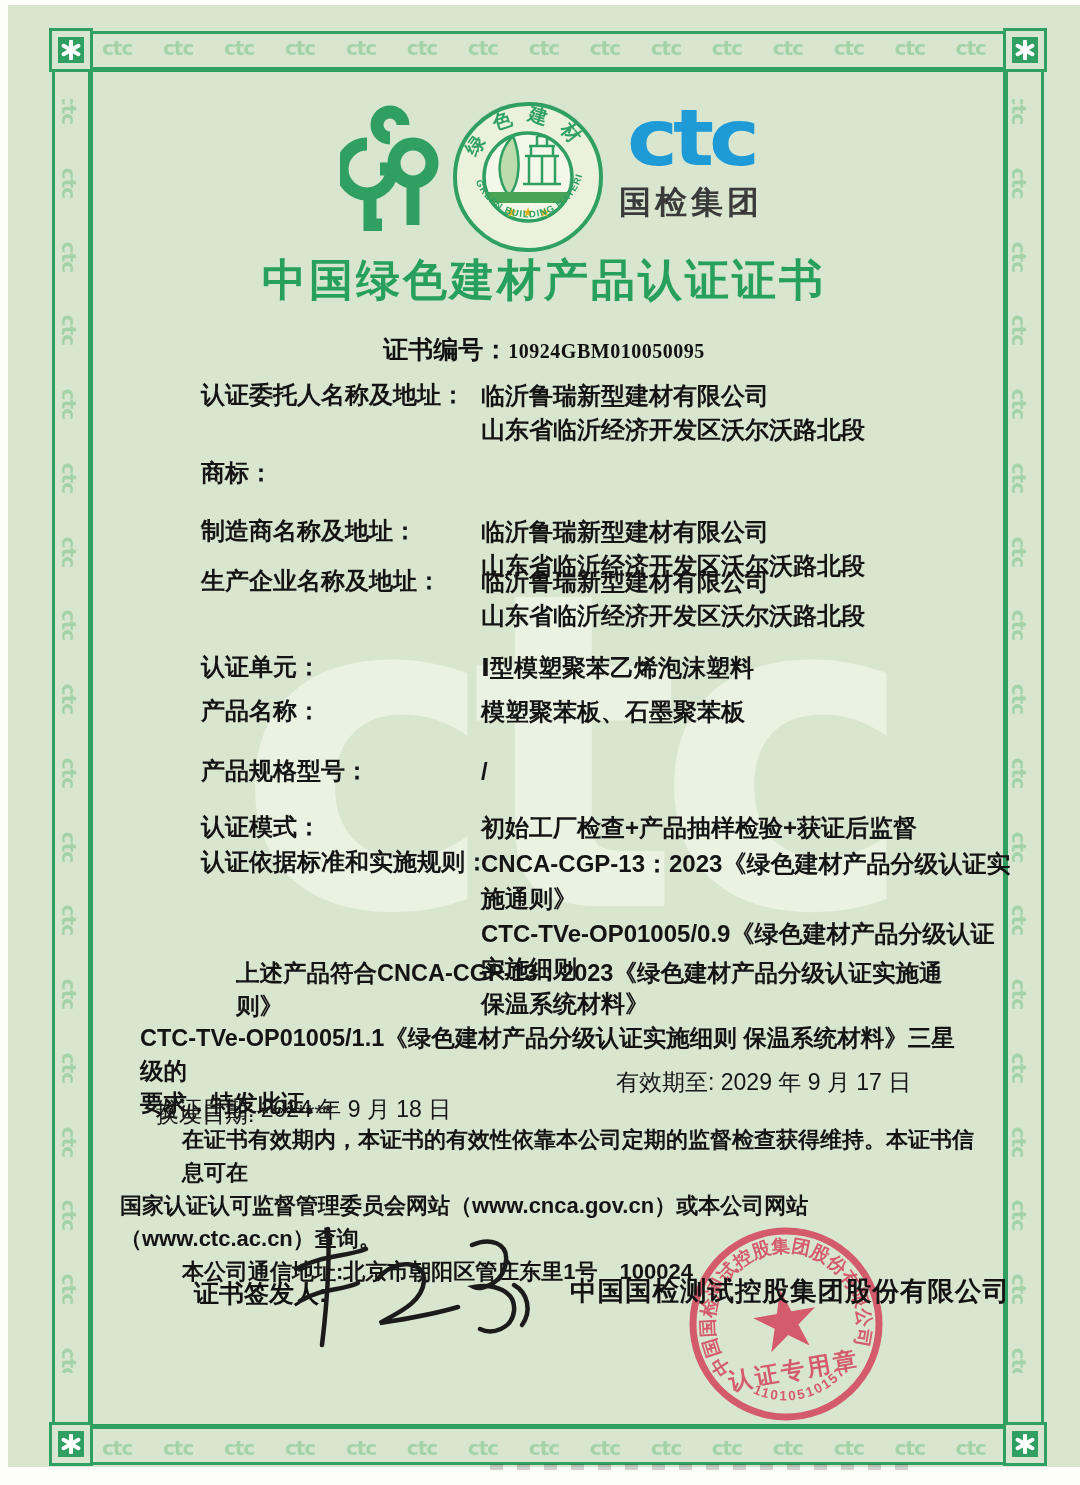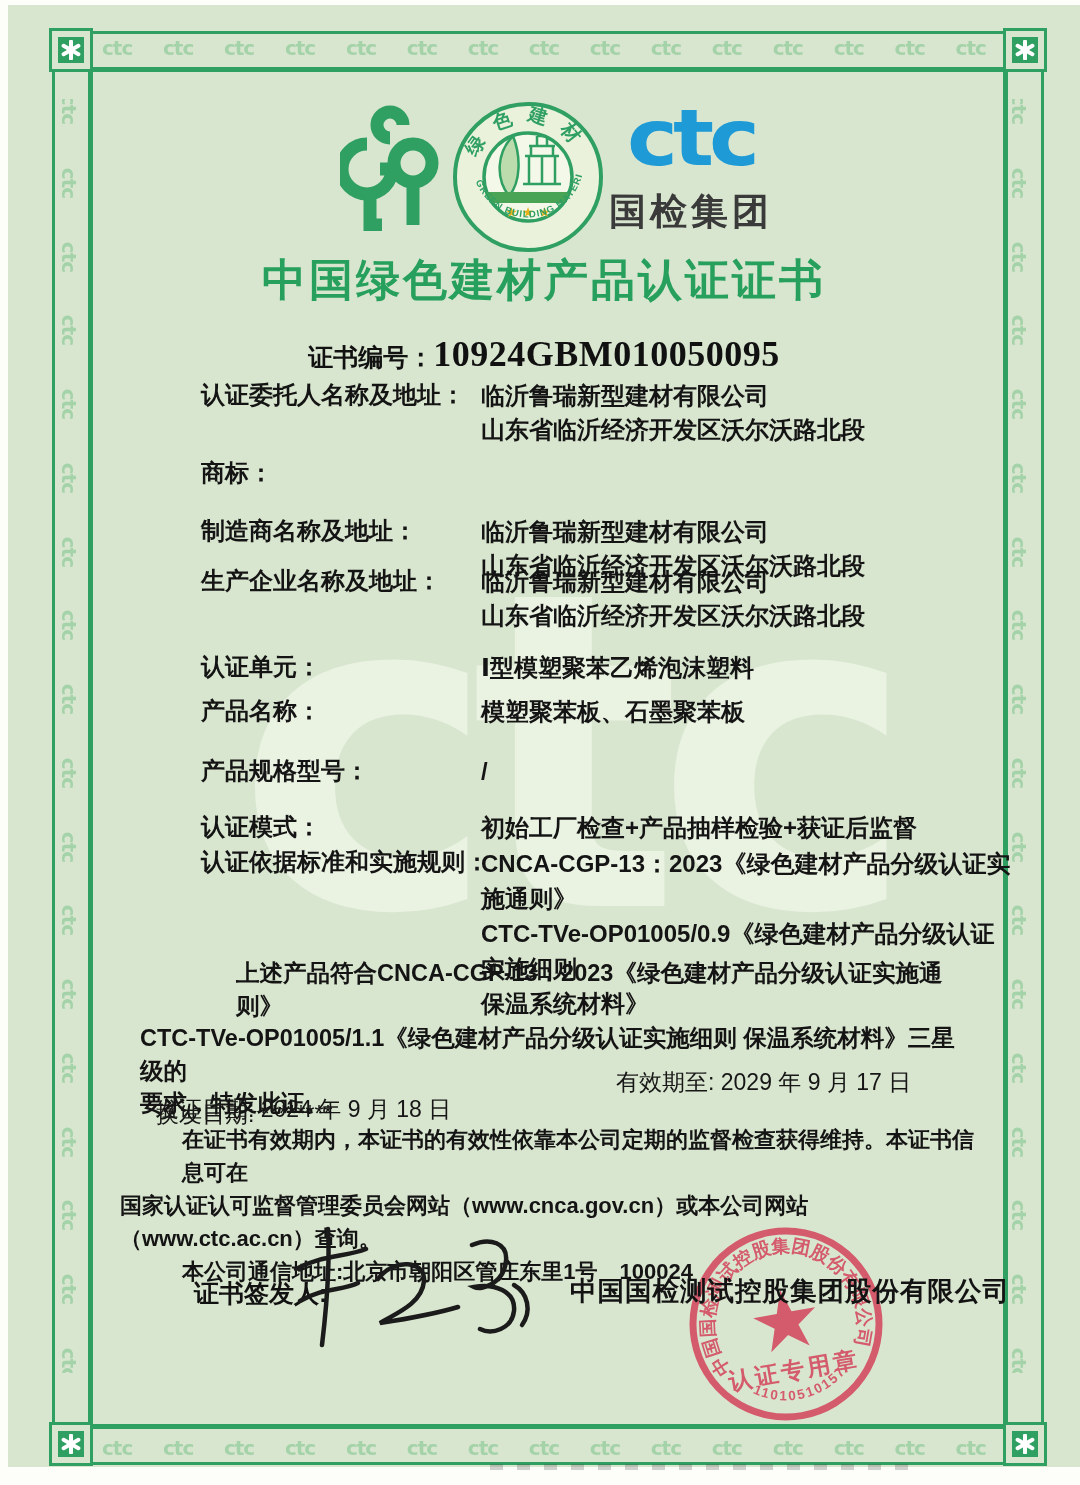--- a/index.html
+++ b/index.html
@@ -42,29 +42,29 @@
   .layer{position:absolute;z-index:1;}
   
   .gp-logo{left:332px;top:92px;width:100px;height:134px;}
   .gbm-seal{left:443px;top:94px;width:154px;height:156px;}
   .ctclogo{left:598px;top:92px;width:170px;text-align:center;}
   .ctclogo .word{
     font-family:"DejaVu Sans",sans-serif;font-weight:900;font-size:86px;line-height:0.95;
     color:#1e9ad6;letter-spacing:-5px;transform:scaleY(0.92);display:block;
   }
   .ctclogo .grp{
-    display:block;margin-top:8px;font-weight:800;font-size:37px;color:#3a3a3a;letter-spacing:4px;
+    display:block;margin-top:2px;font-weight:800;font-size:32px;color:#3a3a3a;letter-spacing:4px;
   }
   
   .title{
     left:0;right:0;top:246px;text-align:center;
     font-weight:900;font-size:44px;color:#27a05d;letter-spacing:3px;
   }
   .certno{left:0;right:0;top:328px;text-align:center;font-size:25px;font-weight:700;color:#111;}
-  .certno .num{font-family:"Liberation Serif","DejaVu Serif",serif;font-size:36px;font-weight:700;letter-spacing:0.5px;}
+  .certno .num{font-family:"Liberation Serif","DejaVu Serif",serif;font-size:20px;font-weight:700;letter-spacing:0.5px;}
   
   .row{left:165px;width:810px;font-size:24px;font-weight:600;color:#141414;margin-left:28px;}
   .row .lab{position:absolute;left:0;top:0;white-space:nowrap;}
   .row .val{margin-left:280px;line-height:34px;}
   
   .statement{left:132px;top:952px;width:820px;font-size:23.5px;font-weight:600;color:#141414;line-height:32.5px;}
   .statement .l1{padding-left:96px;}
   .dates{font-size:23px;font-weight:500;color:#161616;}
   .d-issue{left:148px;top:1089px;} .d-valid{left:608px;top:1062px;} .d-renew{left:148px;top:1094px;}
   .notice{left:112px;top:1118px;width:860px;font-size:22px;font-weight:600;color:#141414;line-height:33px;}

